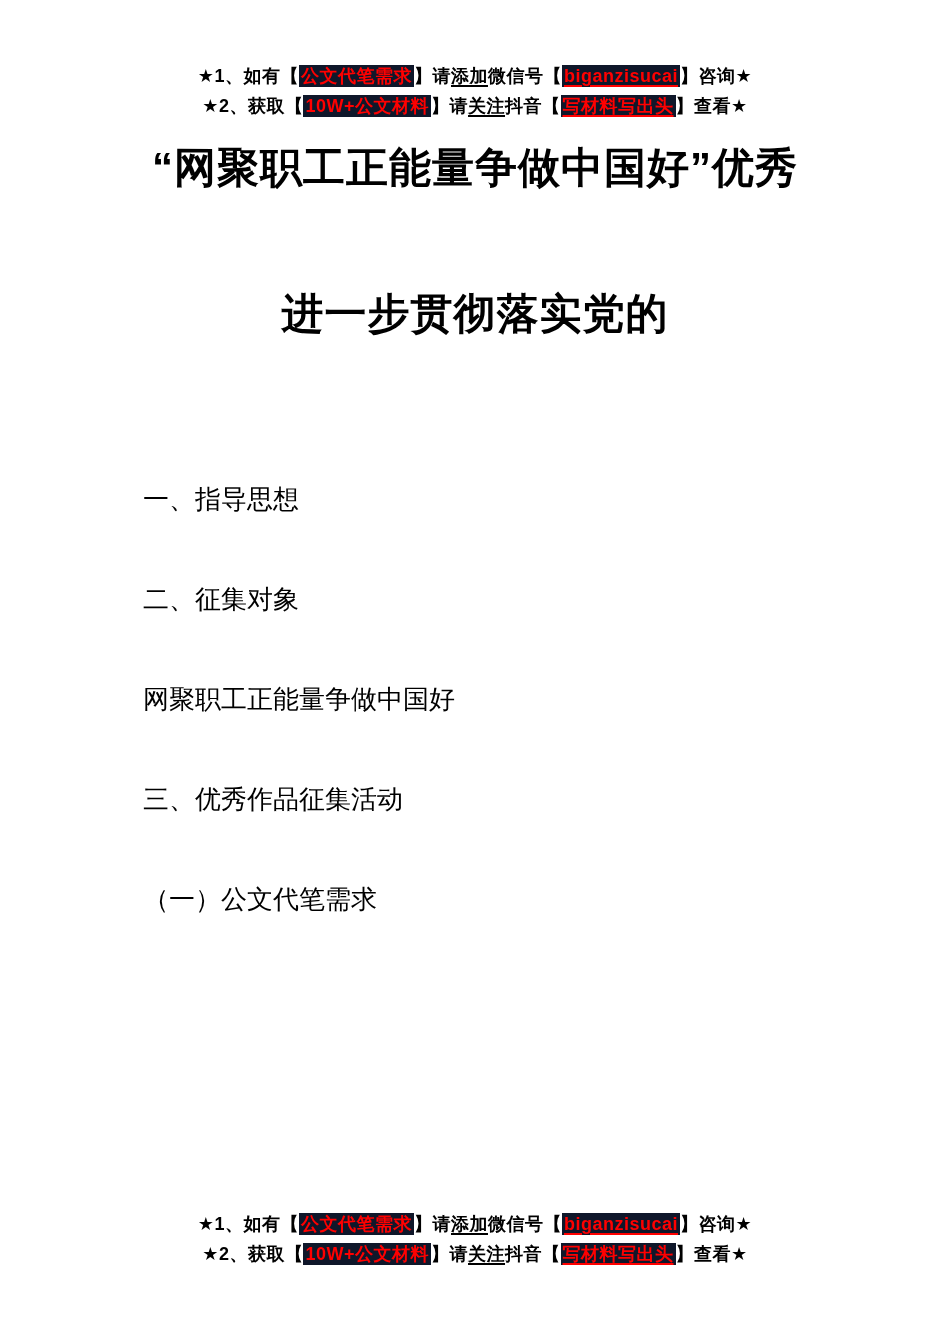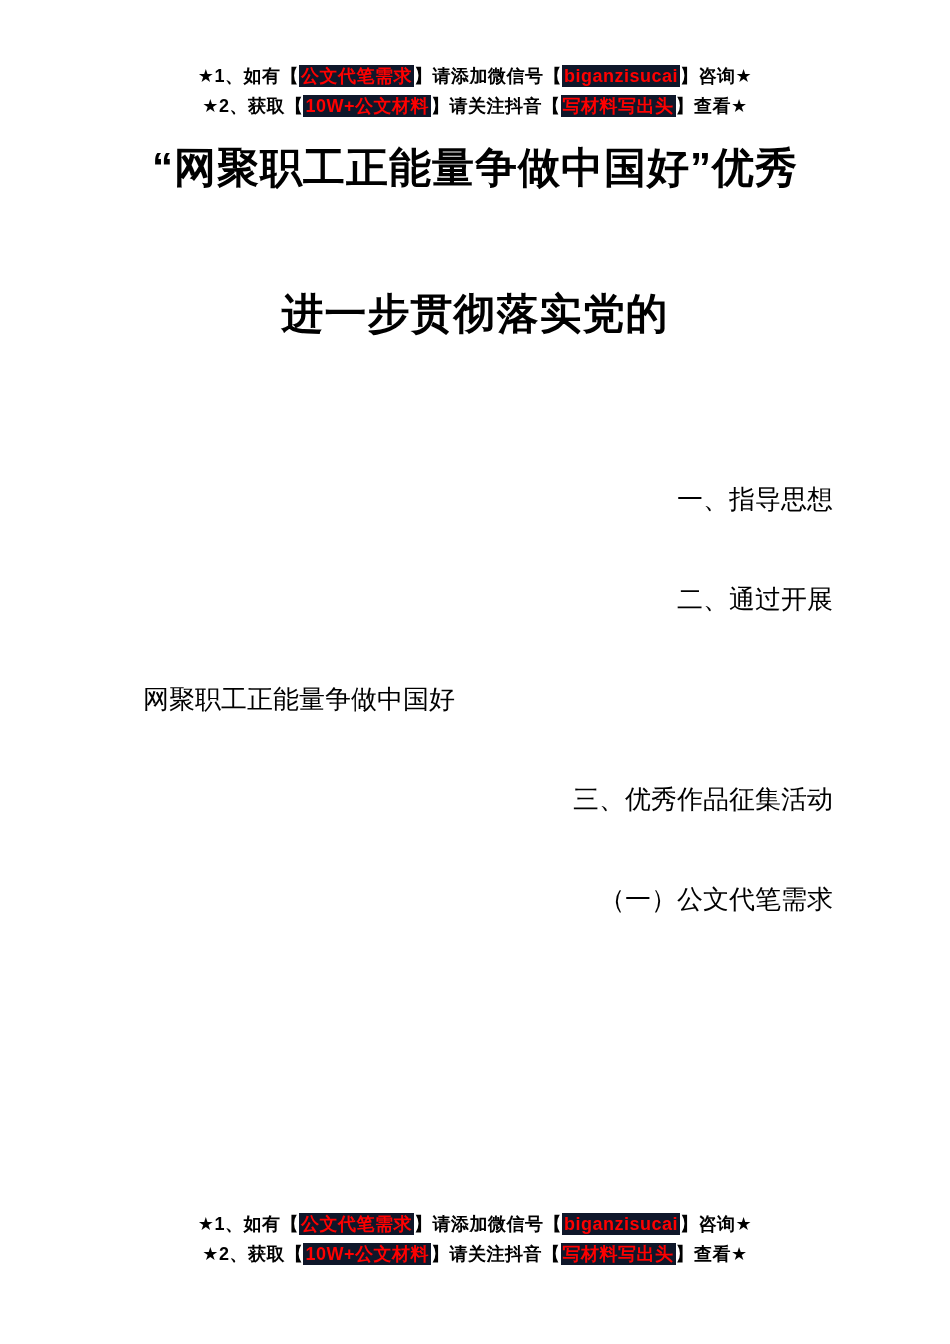--- a/index.html
+++ b/index.html
@@ -26,20 +26,21 @@
     white-space: nowrap;
   }
   .banner-top { top: 61px; }
   .banner-bottom { top: 1209px; }
   .hl {
     background: #0f172a;
     color: #ff0000;
     padding: 1px 2px;
   }
   .ul {
+    text-decoration: underline;
     text-underline-offset: 3px;
     text-decoration-thickness: 2px;
     text-align: center;
   }
   
   .doc-title {
     position: absolute; left: 0; right: 0;
     text-align: center;
     font-size: 42px;
     font-weight: 900;
@@ -56,38 +57,38 @@
     top: 475px;
     font-size: 26px;
     color: #000000;
   }
   .block {
     line-height: 48px;
     margin-bottom: 52px;
     text-align: justify;
     text-justify: inter-ideograph;
   }
-  .block.heading { text-align: right; }
+  .block.heading { text-align: left; }
 </style>
 </head>
 <body>
 
 <div class="page">
 
   <div class="banner banner-top">
     <div class="banner-line"><span>★1、如有【</span><span class="hl">公文代笔需求</span><span>】请</span><span class="ul">添加</span><span>微信号【</span><span class="hl ul">biganzisucai</span><span>】咨询★</span></div>
     <div class="banner-line"><span>★2、获取【</span><span class="hl">10W+公文材料</span><span>】请</span><span class="ul">关注</span><span>抖音【</span><span class="hl ul">写材料写出头</span><span>】查看★</span></div>
   </div>
 
   <div class="doc-title doc-title-1">“网聚职工正能量争做中国好”优秀</div>
   <div class="doc-title doc-title-2">进一步贯彻落实党的</div>
 
   <div class="doc-body">
     <div class="block heading">一、指导思想</div>
-    <div class="block heading">二、通过开展</div>
+    <div class="block heading">二、征集对象</div>
     <div class="block paragraph">网聚职工正能量争做中国好</div>
     <div class="block heading">三、优秀作品征集活动</div>
     <div class="block heading">（一）公文代笔需求</div>
   </div>
 
   <div class="banner banner-bottom">
     <div class="banner-line"><span>★1、如有【</span><span class="hl">公文代笔需求</span><span>】请</span><span class="ul">添加</span><span>微信号【</span><span class="hl ul">biganzisucai</span><span>】咨询★</span></div>
     <div class="banner-line"><span>★2、获取【</span><span class="hl">10W+公文材料</span><span>】请</span><span class="ul">关注</span><span>抖音【</span><span class="hl ul">写材料写出头</span><span>】查看★</span></div>
   </div>
 

